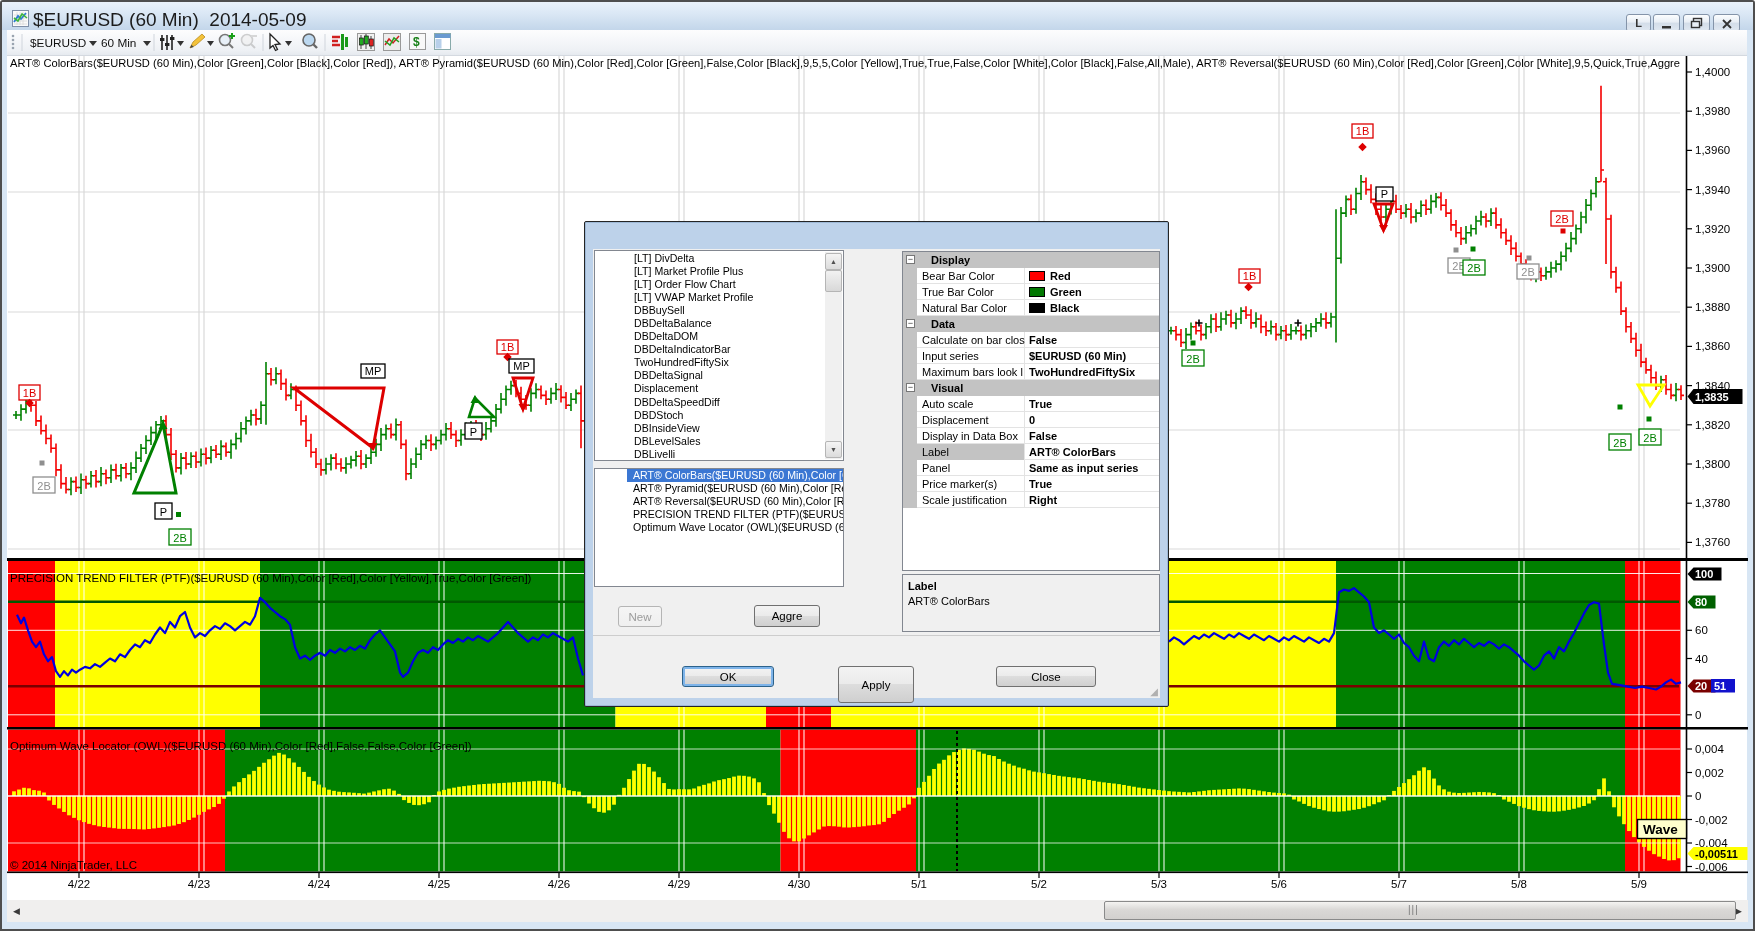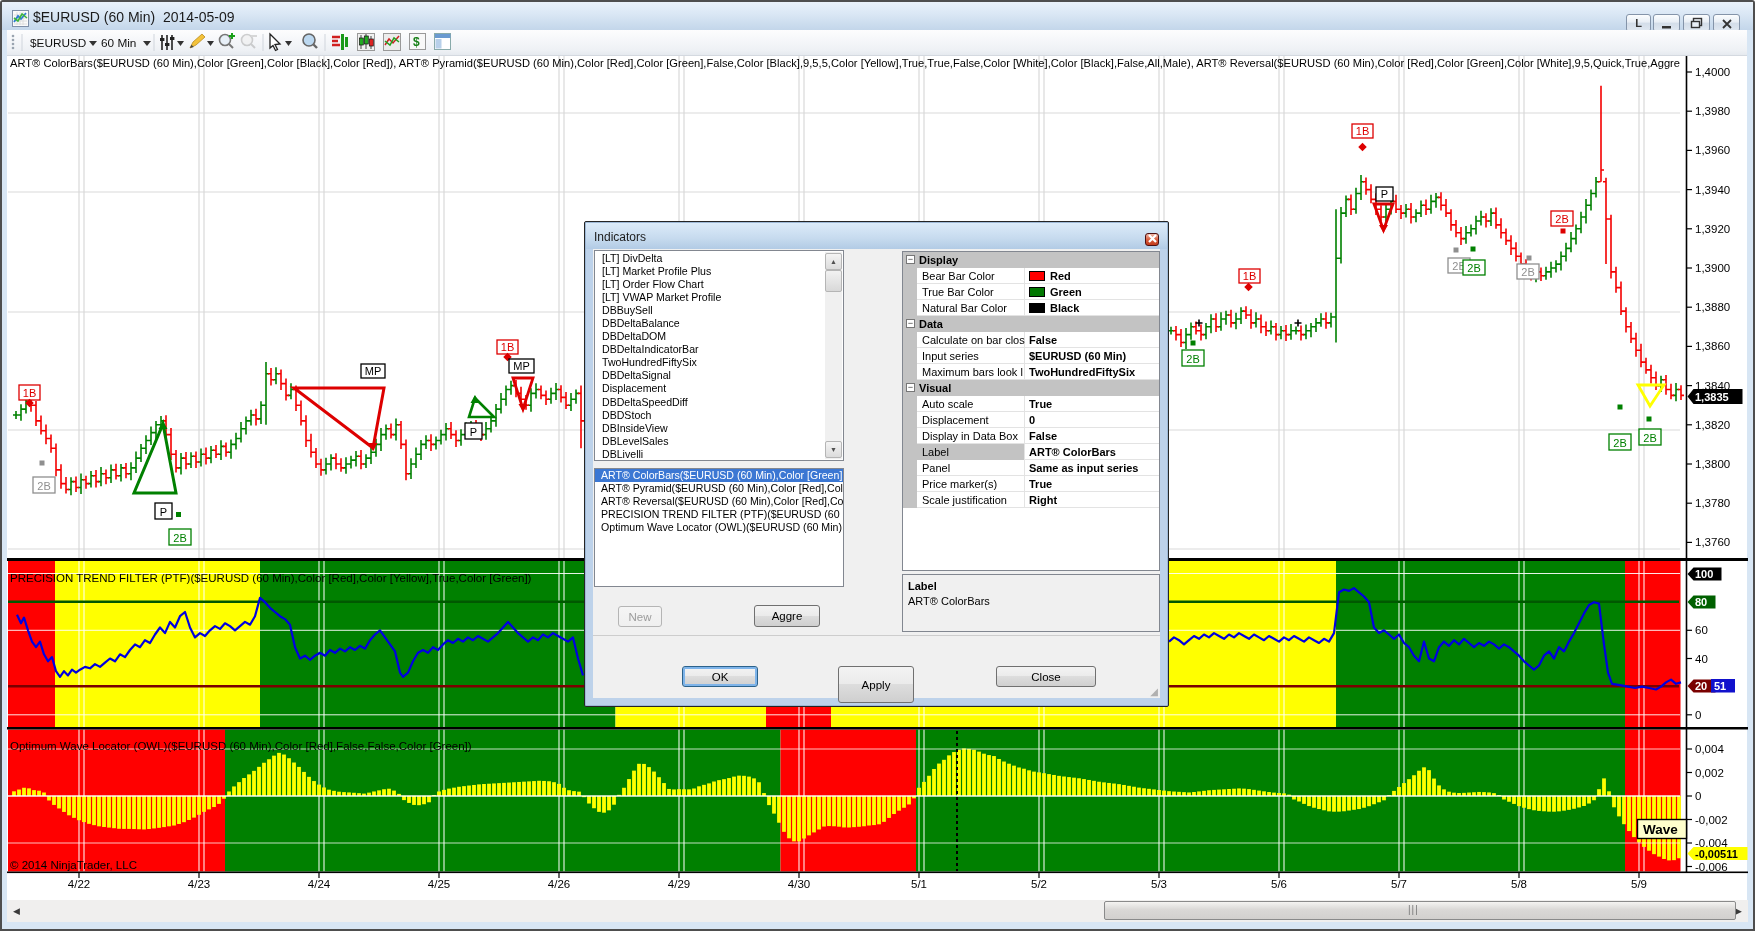--- a/index.html
+++ b/index.html
@@ -4,21 +4,21 @@
 body { width:1755px; height:931px; font-family:"Liberation Sans", sans-serif; overflow:hidden; background:#fff; position:relative; }
 .win { position:absolute; inset:0; border:2px solid #4e4e4e; border-radius:3px 3px 0 0;
   background:#fff; }
 .tb { position:absolute; left:2px; right:2px; top:2px; height:28px;
   background:linear-gradient(180deg,#e9f1fa 0%,#dbe8f5 40%,#c3d6ea 100%); }
 .toolbar { position:absolute; left:2px; right:2px; top:30px; height:26px;
   background:linear-gradient(180deg,#fdfdfe,#eef1f5 80%,#e6eaef); border-bottom:1px solid #d4d9e0;text-align:right;}
 .sideL { position:absolute; left:2px; top:30px; width:5px; bottom:2px; background:#d8e6f4; }
 .sideR { position:absolute; right:2px; top:30px; width:6px; bottom:2px; background:#d8e6f4; }
 .sideB { position:absolute; left:2px; right:2px; bottom:2px; height:7px; background:#d8e6f4; }
-.titletext { position:absolute; left:31px; top:7px; font-size:14px; color:#1b1b1b; }
+.titletext { position:absolute; left:31px; top:7px; font-size:19px; color:#1b1b1b; }
 .capbtn { position:absolute; top:12px; height:18px; width:27px; border:1px solid #8494a9; border-radius:3px;
   background:linear-gradient(180deg,#fbfdfe,#e8eef5 45%,#d3dde9 50%,#e0e8f1); text-align:center;
   font-size:11px; line-height:16px; color:#222; }
 .scrollbar { position:absolute; left:7px; right:7px; top:900px; height:22px; background:#f0efee; }
 .sb-btn { position:absolute; top:1px; width:17px; height:20px; background:#f0efee; color:#3a3a3a;
   font-size:9px; text-align:center; line-height:20px; }
 .sb-thumb { position:absolute; left:1097px; top:1px; width:632px; height:19px;
   background:linear-gradient(180deg,#f4f3f1,#dad8d6 45%,#d2d0ce); border:1.5px solid #8a8a8a; border-radius:2px; }
 .grip { color:#7a7a7a; font-size:10px; letter-spacing:1px; position:absolute; left:303px; top:2px;}
 svg text { font-family:"Liberation Sans", sans-serif; }
@@ -26,35 +26,35 @@
 .dlg { position:absolute; left:584px; top:221px; width:585px; height:486px;
   border:1px solid #252525; background:#bdd2ea; border-radius:2px;
   box-shadow: inset 0 0 0 1px #9db8d6; }
 .dlgtitle { position:absolute; left:1px; right:1px; top:1px; height:26px;
   background:linear-gradient(180deg,#dcebf9,#c6daee 60%,#b2cbe5); font-size:12px; color:#1c1c1c;
   padding:7px 0 0 8px; }
 .dlgx { position:absolute; right:8px; top:10px; width:14px; height:13px; background:linear-gradient(180deg,#f0b8a8,#d95f3f 50%,#c23a1a);
   border:1.5px solid #4e1010; border-radius:3px; text-align:center; line-height:9px;}
 .dlgbody { position:absolute; left:8px; right:8px; top:27px; bottom:8px; background:#f0f0f0; }
 .lb { position:absolute; background:#fff; border:1px solid #828790; font-size:11px; }
-.li { height:13.05px; line-height:13px; padding-left:6px; white-space:nowrap; color:#000; font-size:10.6px; }
+.li { height:13.05px; line-height:13px; padding-left:6px; white-space:nowrap; color:#000; font-size:10.6px;margin-left:32px; }
 .li.sel { background:#3b77d3; color:#fff; }
 .vsb { position:absolute; right:1px; top:1px; width:17px; bottom:1px; background:#f0f0f0; }
 .vsb-b { position:absolute; left:0; width:17px; height:17px; background:linear-gradient(180deg,#f4f4f4,#dcdcdc);
   border:1px solid #b5b5b5; border-radius:2px; font-size:7px; color:#505050; text-align:center; line-height:15px;}
 .vsb-t { position:absolute; left:0; top:18px; width:17px; height:22px; background:linear-gradient(180deg,#f2f2f2,#d8d8d8); border:1px solid #b5b5b5; border-radius:2px;}
 .btn { position:absolute; background:linear-gradient(180deg,#f3f3f3,#ebebeb 48%,#dddddd 50%,#cfcfcf);
   border:1px solid #707070; border-radius:3px; font-size:11.5px; color:#000; text-align:center;
   display:flex; align-items:center; justify-content:center; }
 .btn.dis { color:#9c9c9c; border-color:#b5b5b5; background:linear-gradient(180deg,#f5f5f5,#efefef); }
 .btn.okb { box-shadow:0 0 0 2px #7eb4ea inset; border-color:#2c628b; }
 .pg { position:absolute; background:#fff; border:1px solid #828790; overflow:hidden; font-size:11px; }
 .row { height:16px; line-height:16px; display:flex; box-shadow:inset 0 -1px #e3e3e3; }
 .row.cat { background:#c3c3c3; box-shadow:none; }
-.row.cat b { padding-left:4px; }
+.row.cat b { padding-left:16px; }
 .mbox { width:9px; height:9px; border:1px solid #777; background:#fff; margin:3px 0 0 3px; line-height:7px; font-size:9px; text-align:center; color:#333; }
 .gut { width:14px; background:#c3c3c3; flex:none; }
 .nm { width:108px; flex:none; padding-left:5px; box-shadow:inset -1px 0 #e3e3e3; white-space:nowrap; overflow:hidden;}
 .nm.nsel { background:#c3c3c3; }
 .vl { flex:1; padding-left:4px; white-space:nowrap; overflow:hidden; }
 .sw { display:inline-block; width:16px; height:10px; border:1px solid #000; margin-right:5px; vertical-align:-1px; }
 .desc { position:absolute; background:#f0f0f0; border:1px solid #828790; font-size:11px; padding:4px 0 0 5px; line-height:15px;}
 .hr { position:absolute; left:0; right:0; top:386px; border-top:1px solid #cdcdcd; }
 .grip2 { position:absolute; right:2px; bottom:1px; color:#b0b0b0; font-size:10px; }
 </style></head><body>
@@ -738,23 +738,20 @@
     <text x="10" y="869" font-size="11.5">© 2014 NinjaTrader, LLC</text>
   </svg>
 <div class="scrollbar">
     <div class="sb-btn" style="left:1px">◀</div>
     <div class="sb-btn" style="right:1px">▶</div>
     <div class="sb-thumb">
       <span class="grip">|||</span>
     </div>
   </div>
 <div class="dlg">
- <div class="dlgtitle">Indicators<span class="dlgx"><svg width="9" height="9">
-          <path d="M1 1 L8 8 M8 1 L1 8" stroke="#fff" stroke-width="2.2"></path>
-        </svg></span></div>
  <div class="dlgbody">
   <div class="lb" style="left:1px;top:1px;width:250px;height:211px">
     <div style="position:absolute;left:1px;top:1px;right:18px;bottom:1px;overflow:hidden">
           <div class="li">[LT] DivDelta</div>
           <div class="li">[LT] Market Profile Plus</div>
           <div class="li">[LT] Order Flow Chart</div>
           <div class="li">[LT] VWAP Market Profile</div>
           <div class="li">DBBuySell</div>
           <div class="li">DBDeltaBalance</div>
           <div class="li">DBDeltaDOM</div>
@@ -857,17 +854,17 @@
           <span class="vl"><b>True</b></span>
         </div>
         <div class="row">
           <span class="gut"></span>
           <span class="nm">Scale justification</span>
           <span class="vl"><b>Right</b></span>
         </div>
       </div>
   <div class="desc" style="left:309px;top:325px;width:258px;height:58px"><b>Label</b><br>ART® ColorBars</div>
   <div class="hr"></div>
-  <div class="btn okb" style="left:89px;top:417px;width:76px;height:21px">OK</div>
+  <div class="btn okb" style="left:89px;top:417px;width:92px;height:21px">OK</div>
   <div class="btn" style="left:245px;top:417px;width:76px;height:37px">Apply</div>
   <div class="btn" style="left:403px;top:417px;width:100px;height:21px">Close</div>
   <div class="grip2">◢</div>
  </div>
 </div>
 </body></html>

